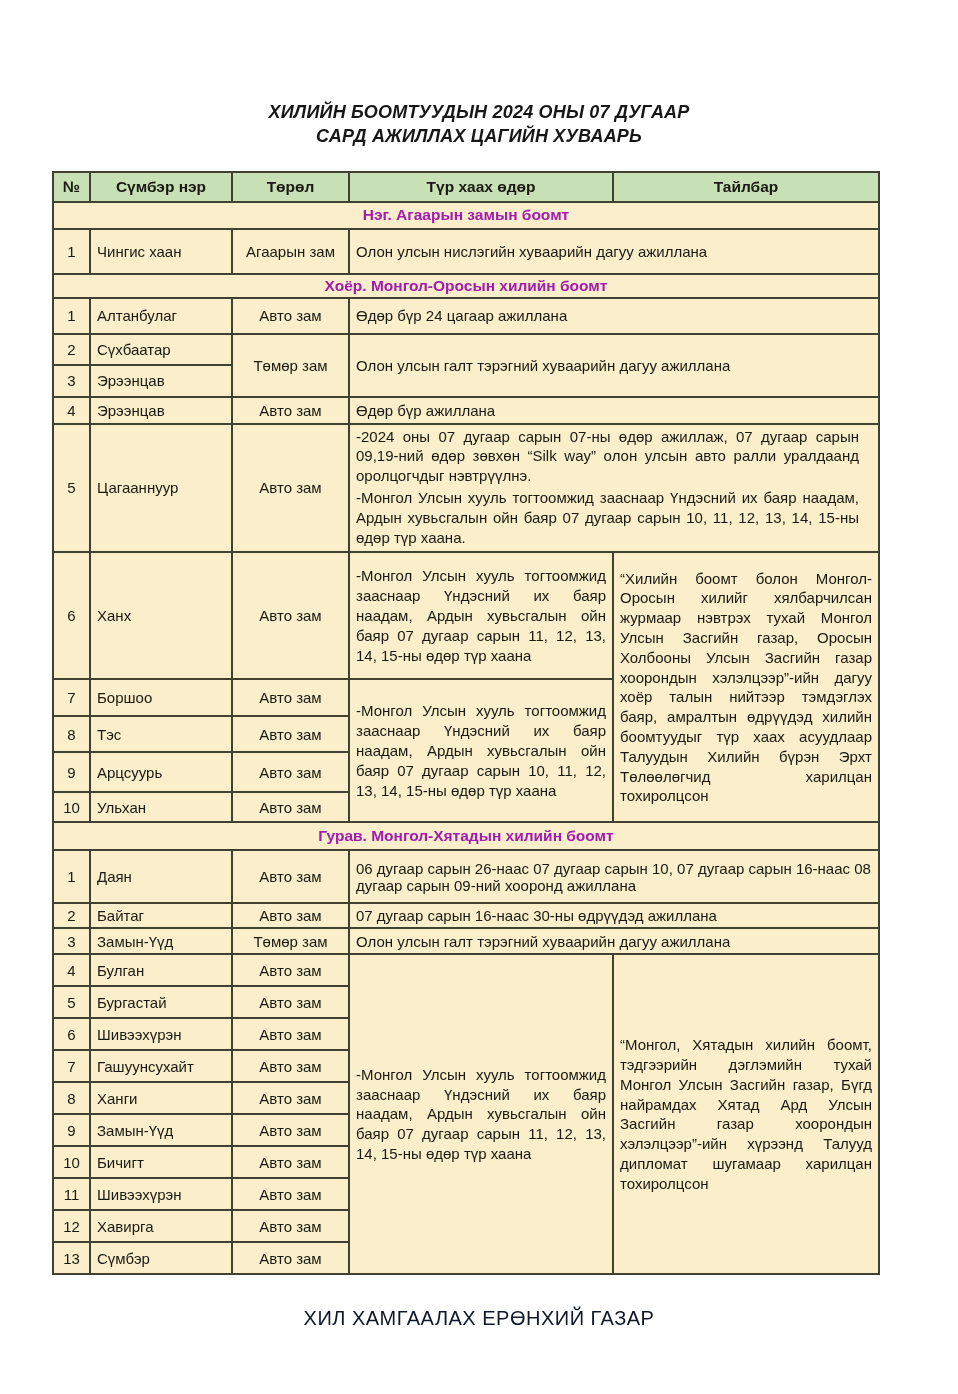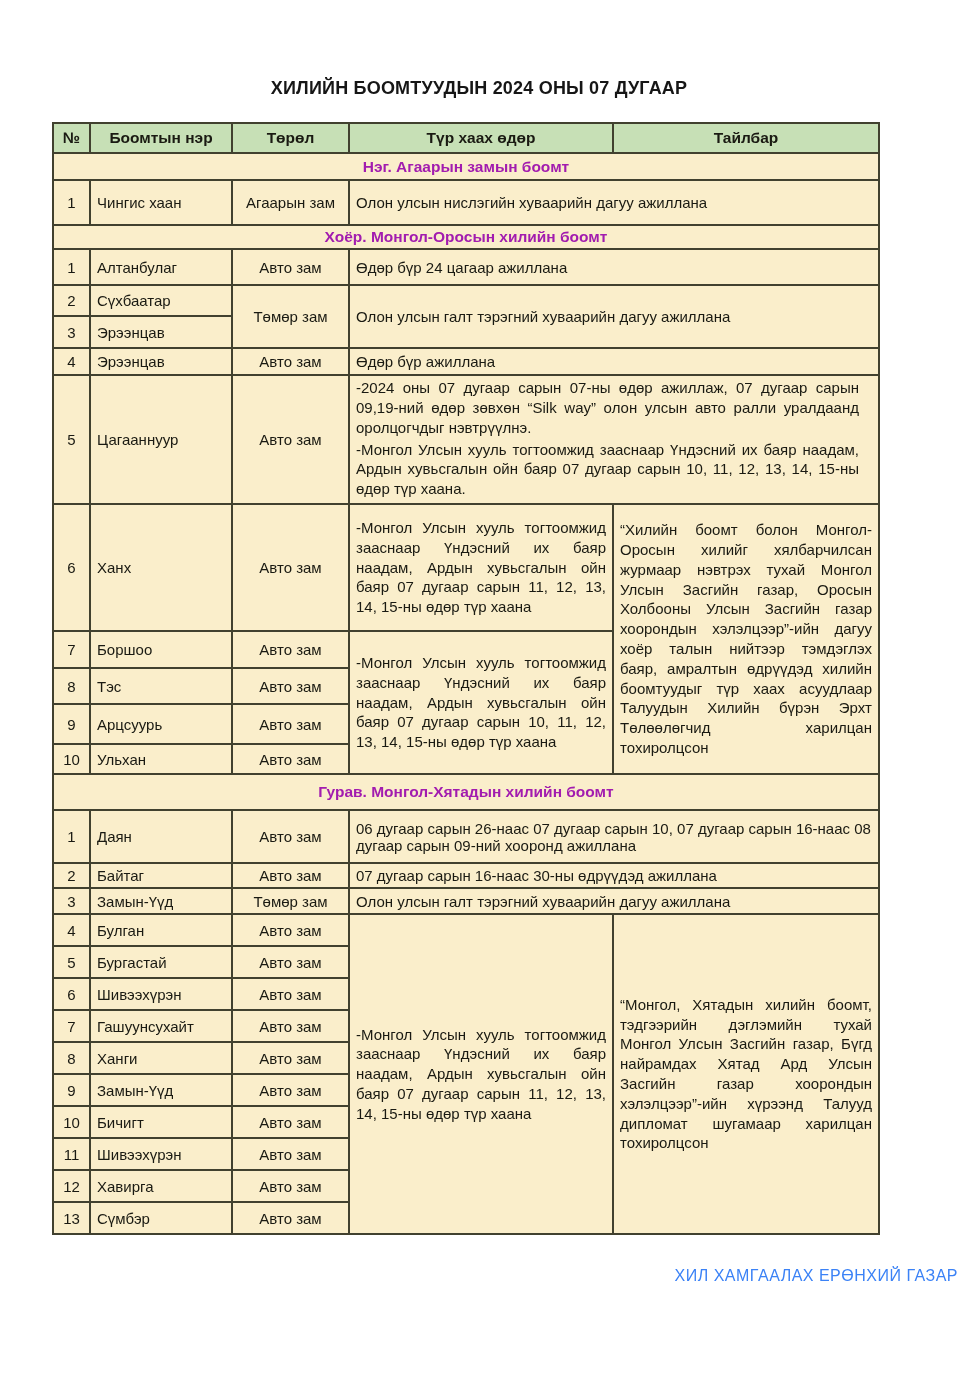--- a/index.html
+++ b/index.html
@@ -10,27 +10,28 @@
   .page {
     position: relative;
     width: 958px;
     height: 1394px;
     background: #ffffff;
     font-family: "Liberation Sans", "DejaVu Sans", sans-serif;
     color: #111111;
     overflow: hidden;
   }
   .title-block {
-    padding-top: 76px;
+    padding-top: 100px;
     text-align: center;
     font-weight: bold;
     font-size: 18px;
     line-height: 1.35;
     letter-spacing: 0.2px;
     color: #161616;
+    font-style: italic;
   }
   table.schedule {
     margin: 22px 0 0 52px;
     width: 826px;
     border-collapse: collapse;
     table-layout: fixed;
     font-size: 15px;
     color: #1a1a12;
   }
   table.schedule col.c-no   { width: 37px; }
@@ -74,48 +75,49 @@
   td.cell-just .para { margin: 0 13px 2px 0; }
   td.cell-rem {
     text-align: justify;
     text-justify: inter-word;
     padding: 6px 9px;
     line-height: 1.32;
     vertical-align: middle;
   }
   .footer {
     margin-top: 32px;
-    text-align: right;
-    font-size: 16px;
+    text-align: center;
+    font-size: 20px;
     letter-spacing: 0.5px;
-    color: #3b82f6;
+    color: #0f172a;
   }
 </style>
 </head>
 <body>
 
 <div class="page">
 
   <div class="title-block">
     <div>ХИЛИЙН БООМТУУДЫН 2024 ОНЫ 07 ДУГААР</div>
+    <div>САРД АЖИЛЛАХ ЦАГИЙН ХУВААРЬ</div>
   </div>
 
   <table class="schedule">
     <colgroup>
       <col class="c-no">
         <col class="c-name">
         <col class="c-type">
         <col class="c-days">
         <col class="c-rem">
     </colgroup>
 
     <tbody>
         <tr style="height:30px">
       <th>№</th>
-      <th>Боомтын нэр</th>
+      <th>Сүмбэр нэр</th>
       <th>Төрөл</th>
       <th>Түр хаах өдөр</th>
       <th>Тайлбар</th>
     </tr>
 
     <tr style="height:27px">
       <td class="section-header" colspan="5">Нэг.  Агаарын  замын  боомт</td>
     </tr>
     <tr style="height:45px">
       <td class="cell-no">1</td>
@@ -180,21 +182,21 @@
       <td class="cell-no">9</td>
       <td class="cell-name">Арцсуурь</td>
       <td class="cell-type">Авто зам</td>
     </tr>
     <tr style="height:30px">
       <td class="cell-no">10</td>
       <td class="cell-name">Ульхан</td>
       <td class="cell-type">Авто зам</td>
     </tr>
 
-    <tr style="height:36px">
+    <tr style="height:28px">
       <td class="section-header" colspan="5">Гурав.  Монгол-Хятадын  хилийн  боомт</td>
     </tr>
     <tr style="height:53px">
       <td class="cell-no">1</td>
       <td class="cell-name">Даян</td>
       <td class="cell-type">Авто зам</td>
       <td class="cell-days" colspan="2">06 дугаар сарын 26-наас  07 дугаар сарын 10, 07 дугаар сарын 16-наас  08 дугаар сарын 09-ний  хооронд ажиллана</td>
     </tr>
     <tr style="height:25px">
       <td class="cell-no">2</td>

